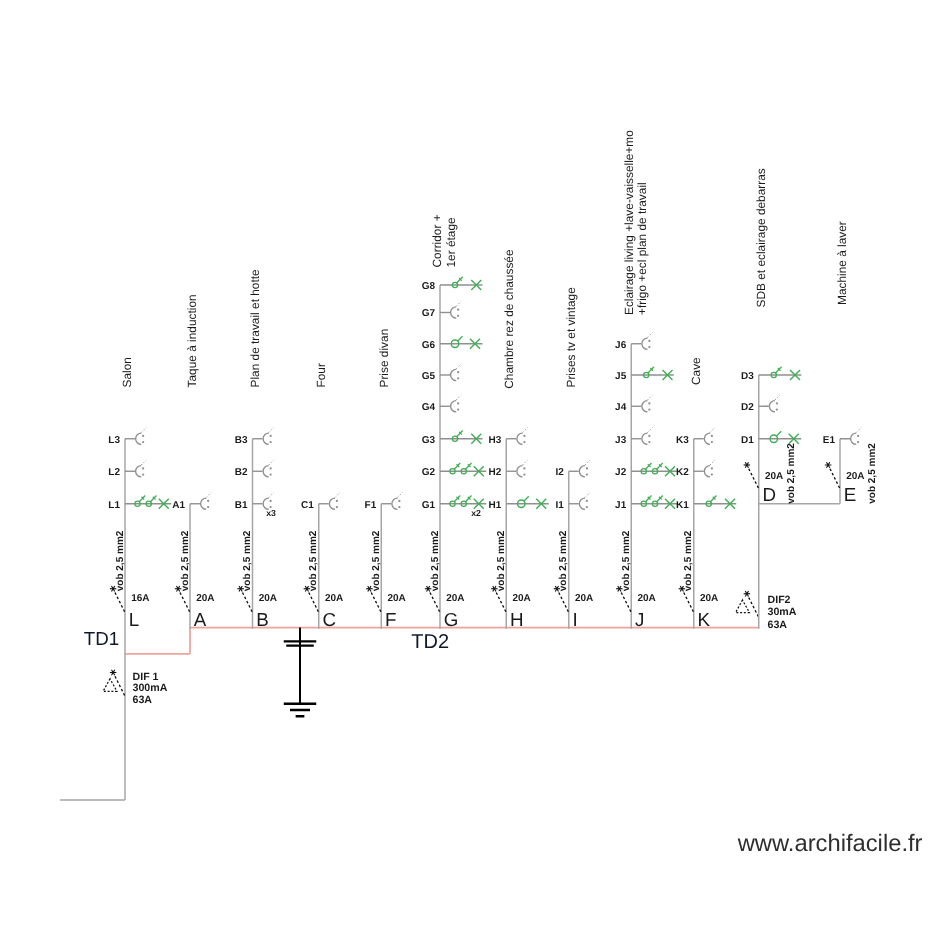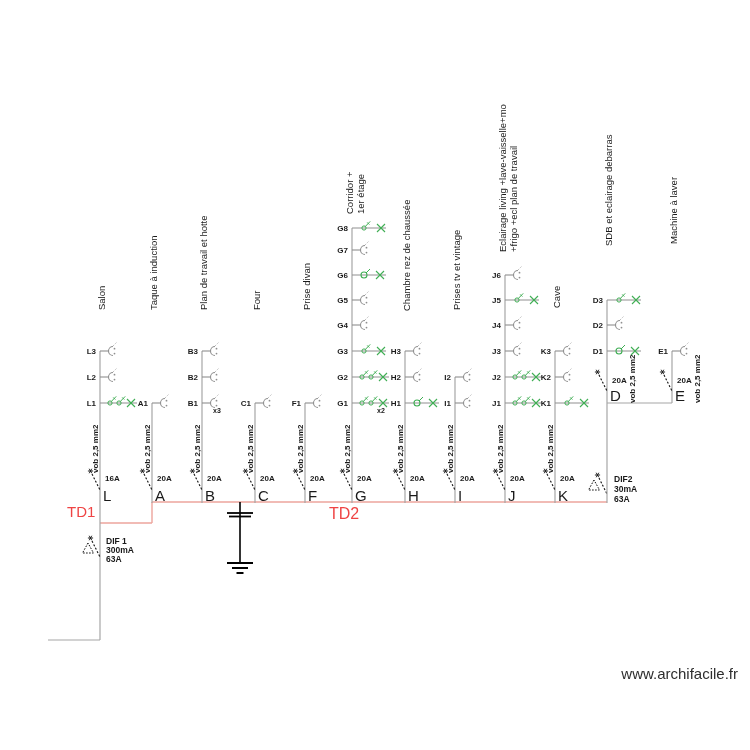--- a/index.html
+++ b/index.html
@@ -1,22 +1,22 @@
 <!DOCTYPE html>
 <html><head>
 <meta charset="utf-8">
 <style>
   html,body{margin:0;padding:0;background:#fff;width:750px;height:750px;overflow:hidden;
     font-family:"Liberation Sans", sans-serif;}
   #canvas{position:relative;width:750px;height:750px;background:#fff;}
   #schematic{position:absolute;left:0;top:0;}
-  .abs-label{position:absolute;color:#ef4444;white-space:nowrap;}
+  .abs-label{position:absolute;color:#0f172a;white-space:nowrap;}
   #td1-label{left:67px;top:503px;font-size:15px;}
   #td2-label{left:329px;top:505px;font-size:16px;}
-  #watermark{right:12px;top:665px;font-size:15px;color:#2e2e2e;}
+  #watermark{right:12px;top:665px;font-size:19px;color:#2e2e2e;}
 </style>
 </head>
 <body>
 
 <div id="canvas">
   <svg id="schematic" width="750" height="750" viewBox="0 0 750 750">
       <g>
         <line x1="100" y1="523" x2="152" y2="523" stroke="#eda49c" stroke-width="1.4"></line>
         <line x1="152" y1="502" x2="152" y2="523" stroke="#eda49c" stroke-width="1.4"></line>
         <line x1="152" y1="502" x2="607" y2="502" stroke="#eda49c" stroke-width="1.4"></line>

